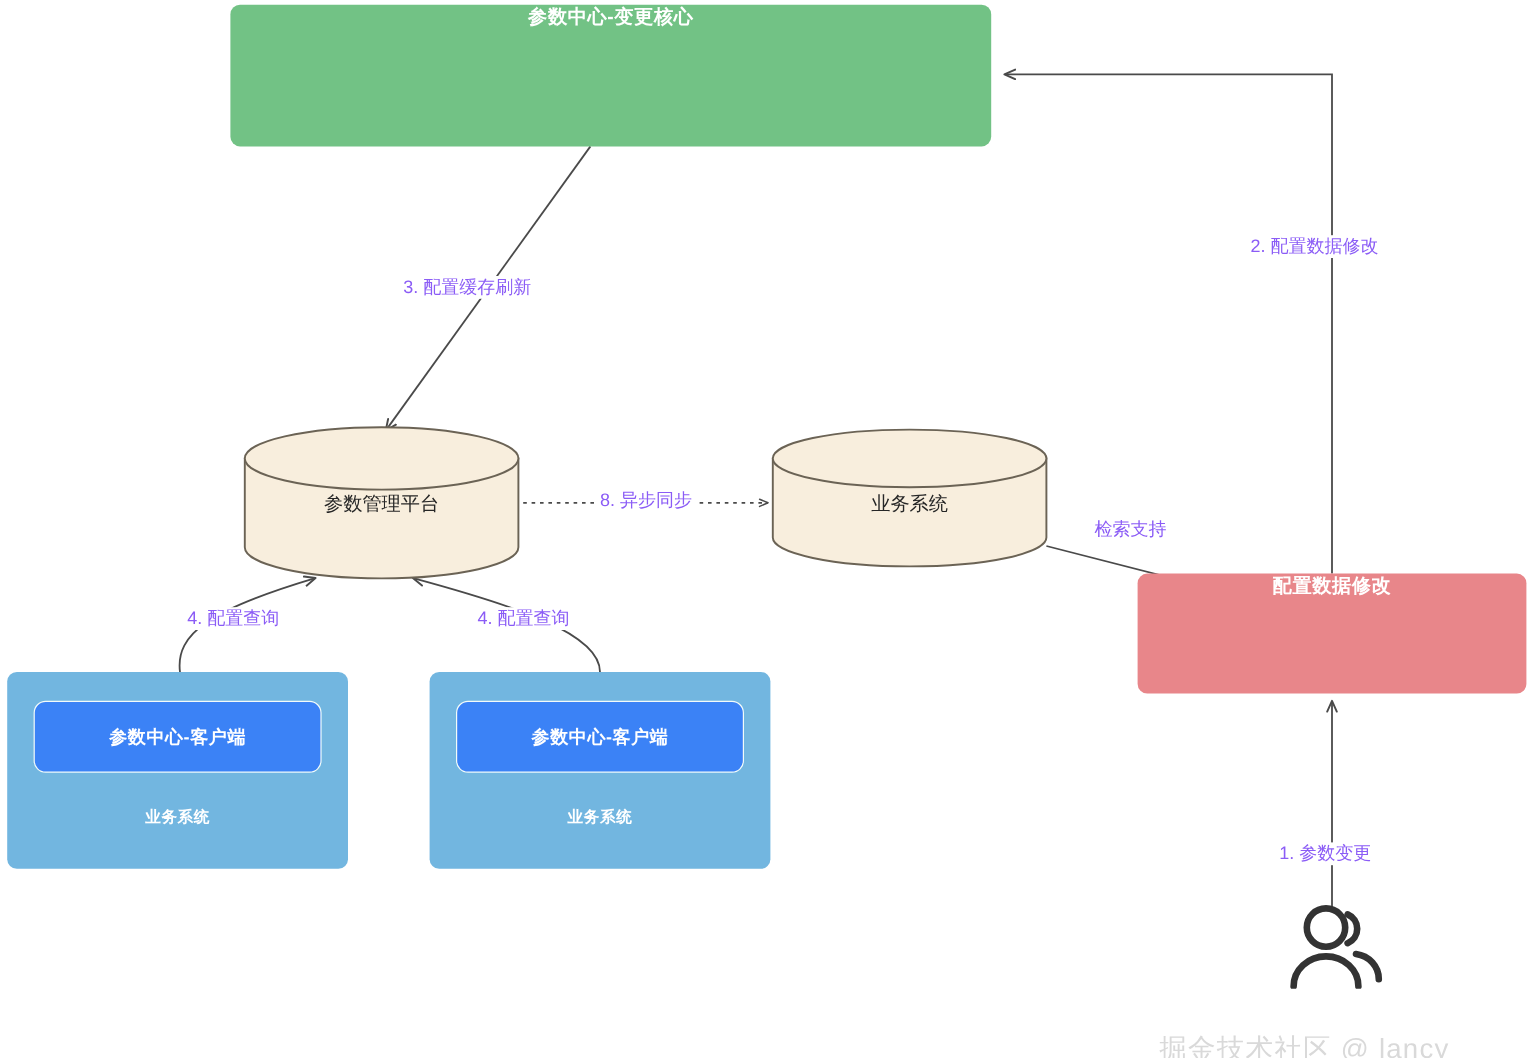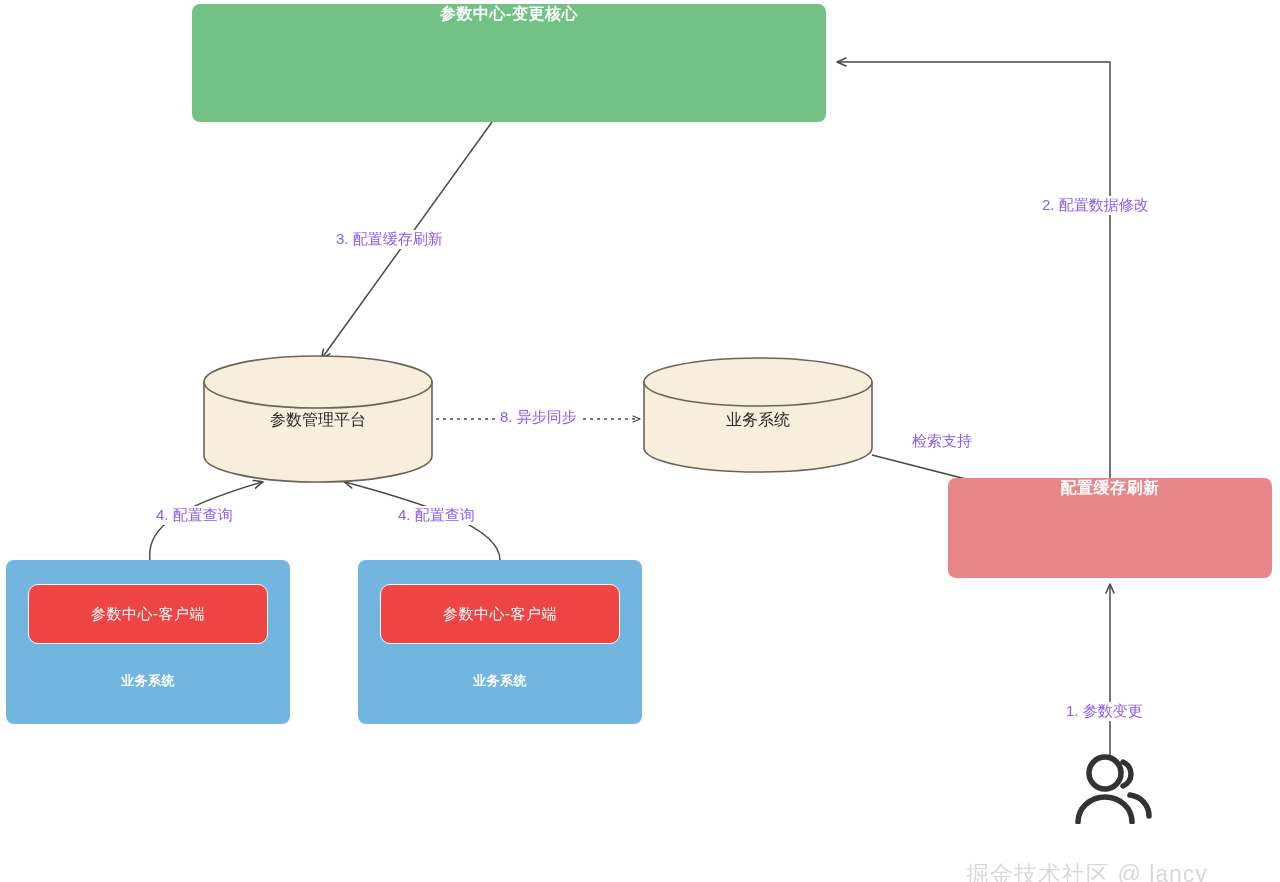--- a/index.html
+++ b/index.html
@@ -51,27 +51,27 @@
   .node-blue {
     background: #72b6e0;
     justify-content: flex-start;
     padding-top: 24px;
     font-size: 16px;
   }
   .client-chip {
     width: 238px;
     height: 58px;
     border-radius: 10px;
-    background: #ef4444;
+    background: #3b82f6;
     border: 1.5px solid #f2fbfa;
     display: flex;
     align-items: center;
     justify-content: center;
     font-size: 15px;
-    font-weight: normal;
+    font-weight: bold;
     color: #ffffff;
   }
   .blue-caption {
     margin-top: 28px;
     font-size: 13px;
     font-weight: bold;
     color: #ffffff;
   }
   .cyl-label {
     position: absolute;
@@ -151,21 +151,21 @@
       <path d="M 644,382 L 644,448 A 114,24 0 0 0 872,448 L 872,382 Z" fill="#f8eedd" stroke="#6b6355" stroke-width="1.6"></path>
       <ellipse cx="758" cy="382" rx="114" ry="24" fill="#f8eedd" stroke="#6b6355" stroke-width="1.6"></ellipse>
     </g>
   </svg>
 
   <div class="node-box node-green" style="left:192px; top:4px; width:634px; height:118px;">
     <span>参数中心-变更核心</span>
   </div>
 
   <div class="node-box node-red" style="left:948px; top:478px; width:324px; height:100px;">
-    <span>配置缓存刷新</span>
+    <span>配置数据修改</span>
   </div>
 
   <div class="node-box node-blue" style="left:6px; top:560px; width:284px; height:164px;">
     <div class="client-chip">
       <span>参数中心-客户端</span>
     </div>
     <div class="blue-caption">业务系统</div>
   </div>
 
   <div class="node-box node-blue" style="left:358px; top:560px; width:284px; height:164px;">

